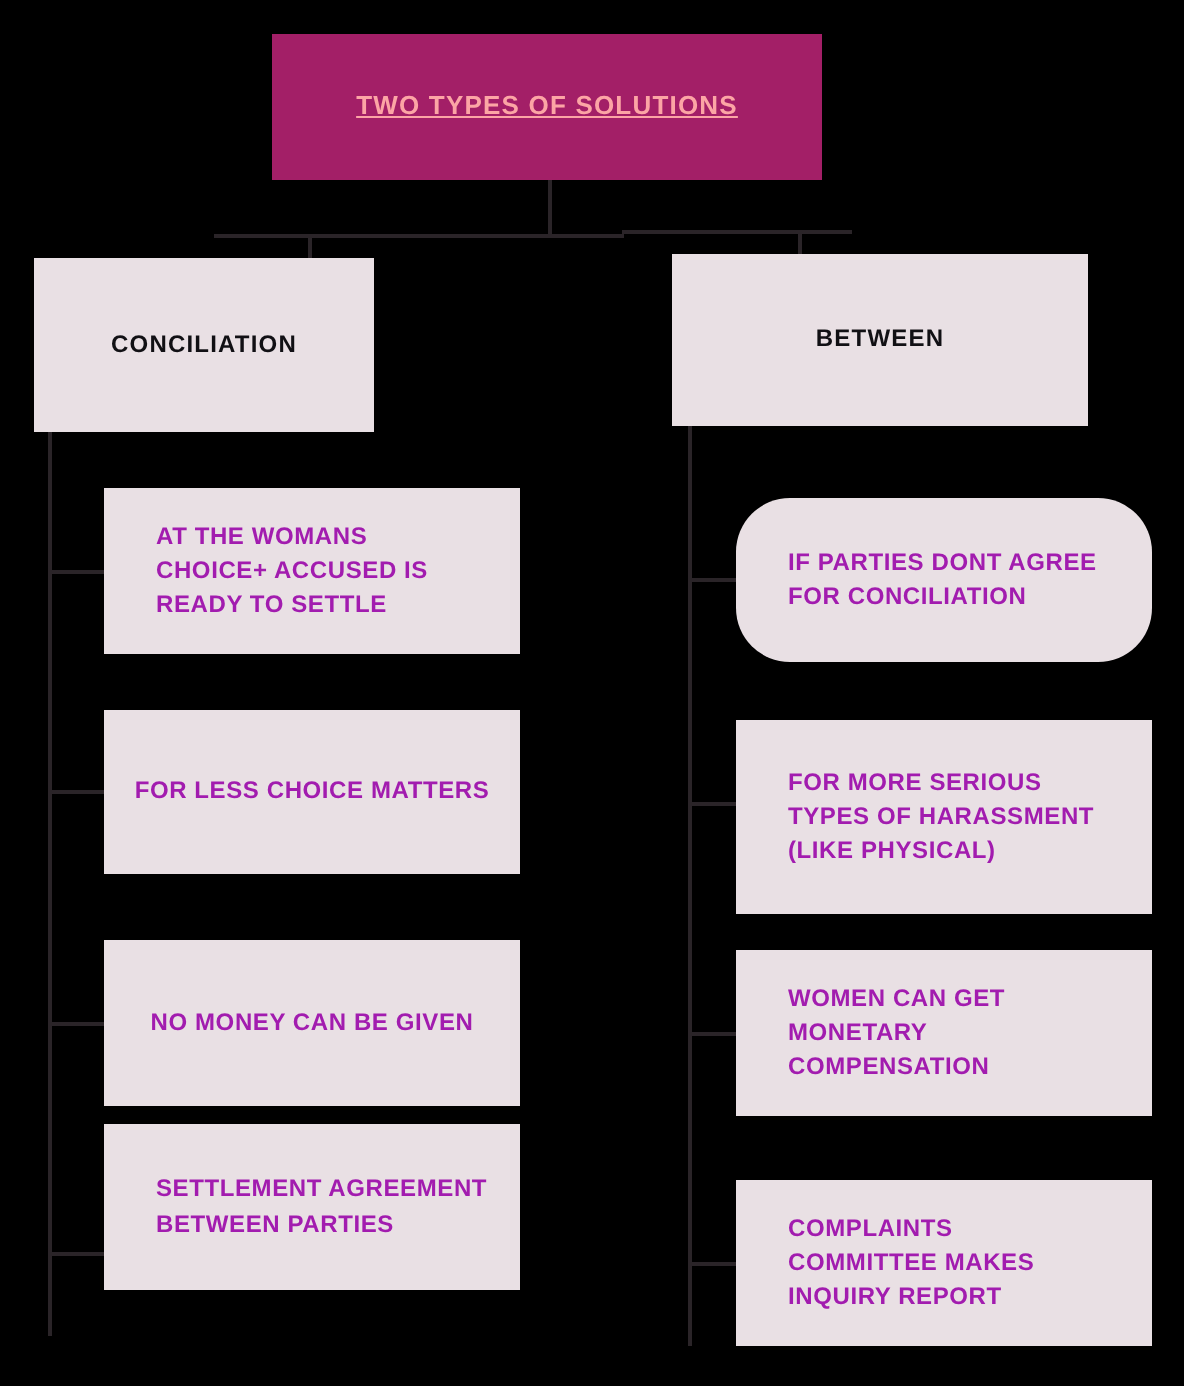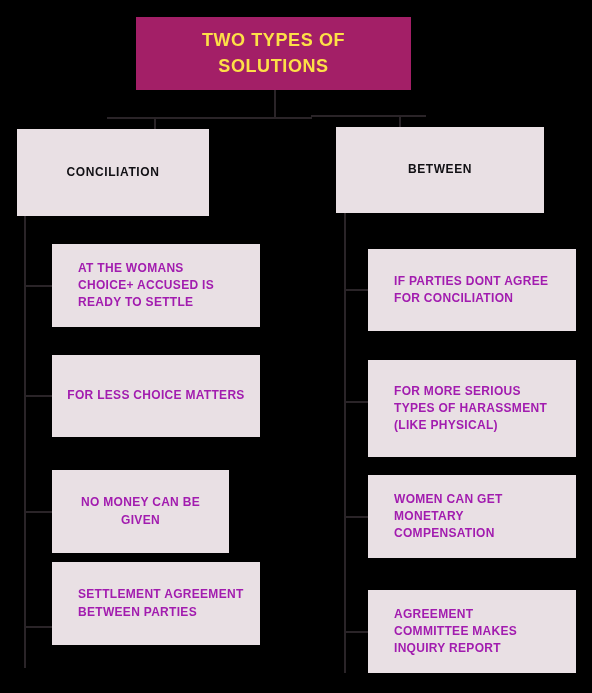--- a/index.html
+++ b/index.html
@@ -28,23 +28,24 @@
     line-height: 1.42;
     white-space: pre-line;
   }
   
   .node-root {
     background: #A31F67;
     justify-content: center;
     text-align: center;
   }
   .node-root .label {
-    color: #fde047;
-    font-size: 18px;
+    color: #fca5a5;
+    font-size: 13px;
     letter-spacing: 0.6px;
+    text-decoration: underline;
   }
   
   .node-branch {
     background: #E9E0E4;
     justify-content: center;
     text-align: center;
   }
   .node-branch .label {
     color: #111014;
     font-size: 12px;
@@ -98,62 +99,62 @@
 
   <div class="conn" style="left:344px; top:289px; width:25px; height:2px;"></div>
   <div class="conn" style="left:344px; top:401px; width:25px; height:2px;"></div>
   <div class="conn" style="left:344px; top:516px; width:25px; height:2px;"></div>
   <div class="conn" style="left:344px; top:631px; width:25px; height:2px;"></div>
 
   <div class="node node-root" style="left:136px; top:17px; width:275px; height:73px;">
     <span class="label">TWO TYPES OF SOLUTIONS</span>
   </div>
 
-  <div class="node node-branch" style="left:17px; top:129px; width:192px; height:87px;">
+  <div class="node node-branch" style="left:17px; top:129px; width:170px; height:87px;">
     <span class="label">CONCILIATION</span>
   </div>
 
   <div class="node node-branch" style="left:336px; top:127px; width:208px; height:86px;">
     <span class="label">BETWEEN</span>
   </div>
 
   <div class="node node-leaf" style="left:52px; top:244px; width:208px; height:83px;">
     <span class="label">AT THE WOMANS
 CHOICE+ ACCUSED IS
 READY TO SETTLE</span>
   </div>
 
   <div class="node node-leaf center-text" style="left:52px; top:355px; width:208px; height:82px;">
     <span class="label">FOR LESS CHOICE MATTERS</span>
   </div>
 
-  <div class="node node-leaf center-text" style="left:52px; top:470px; width:177px; height:83px;">
+  <div class="node node-leaf center-text" style="left:52px; top:470px; width:208px; height:83px;">
     <span class="label">NO MONEY CAN BE GIVEN</span>
   </div>
 
   <div class="node node-leaf" style="left:52px; top:562px; width:208px; height:83px;">
     <span class="label">SETTLEMENT AGREEMENT
 BETWEEN PARTIES</span>
   </div>
 
-  <div class="node node-leaf" style="left:368px; top:249px; width:208px; height:82px;">
+  <div class="node node-leaf" style="left:368px; top:249px; width:208px; height:82px;border-radius:27px;">
     <span class="label">IF PARTIES DONT AGREE
 FOR CONCILIATION</span>
   </div>
 
   <div class="node node-leaf" style="left:368px; top:360px; width:208px; height:97px;">
     <span class="label">FOR MORE SERIOUS
 TYPES OF HARASSMENT
 (LIKE PHYSICAL)</span>
   </div>
 
   <div class="node node-leaf" style="left:368px; top:475px; width:208px; height:83px;">
     <span class="label">WOMEN CAN GET
 MONETARY COMPENSATION</span>
   </div>
 
   <div class="node node-leaf" style="left:368px; top:590px; width:208px; height:83px;">
-    <span class="label">AGREEMENT
+    <span class="label">COMPLAINTS
 COMMITTEE MAKES
 INQUIRY REPORT</span>
   </div>
 
 </div>
 
 </body></html>

